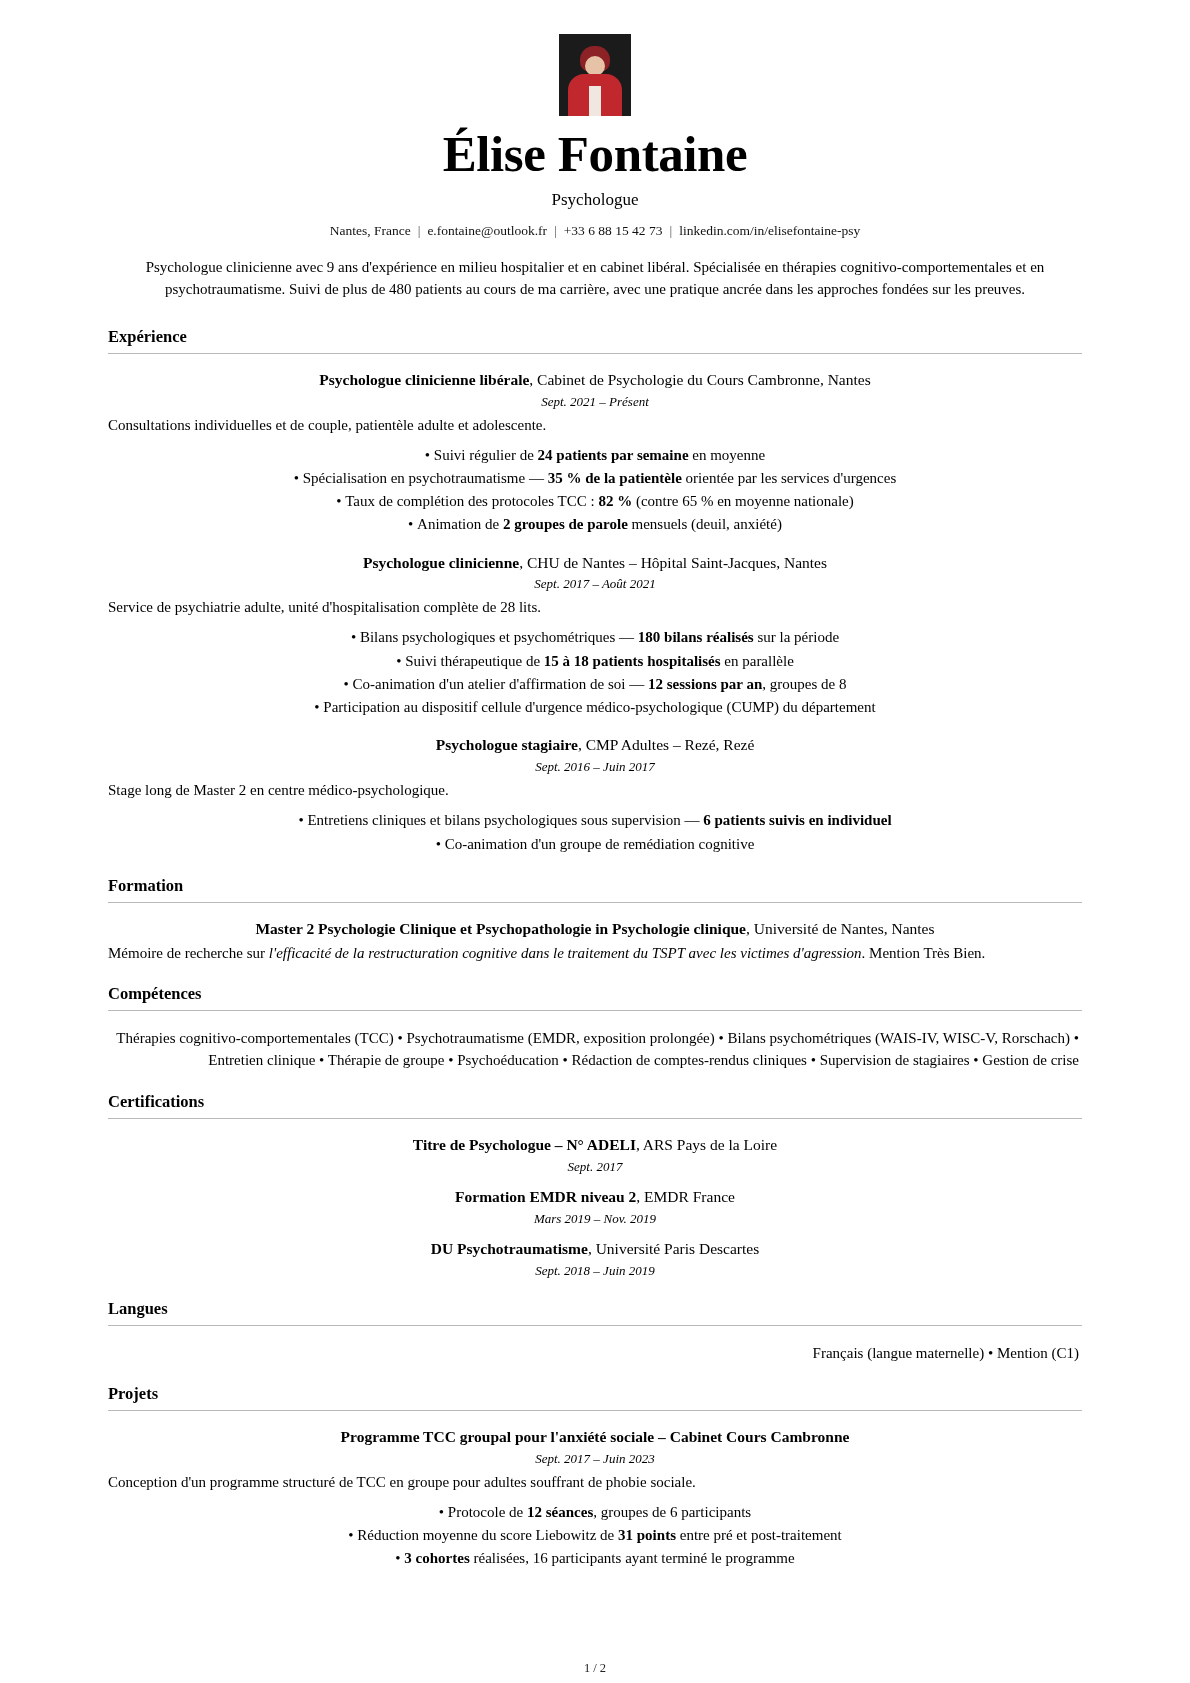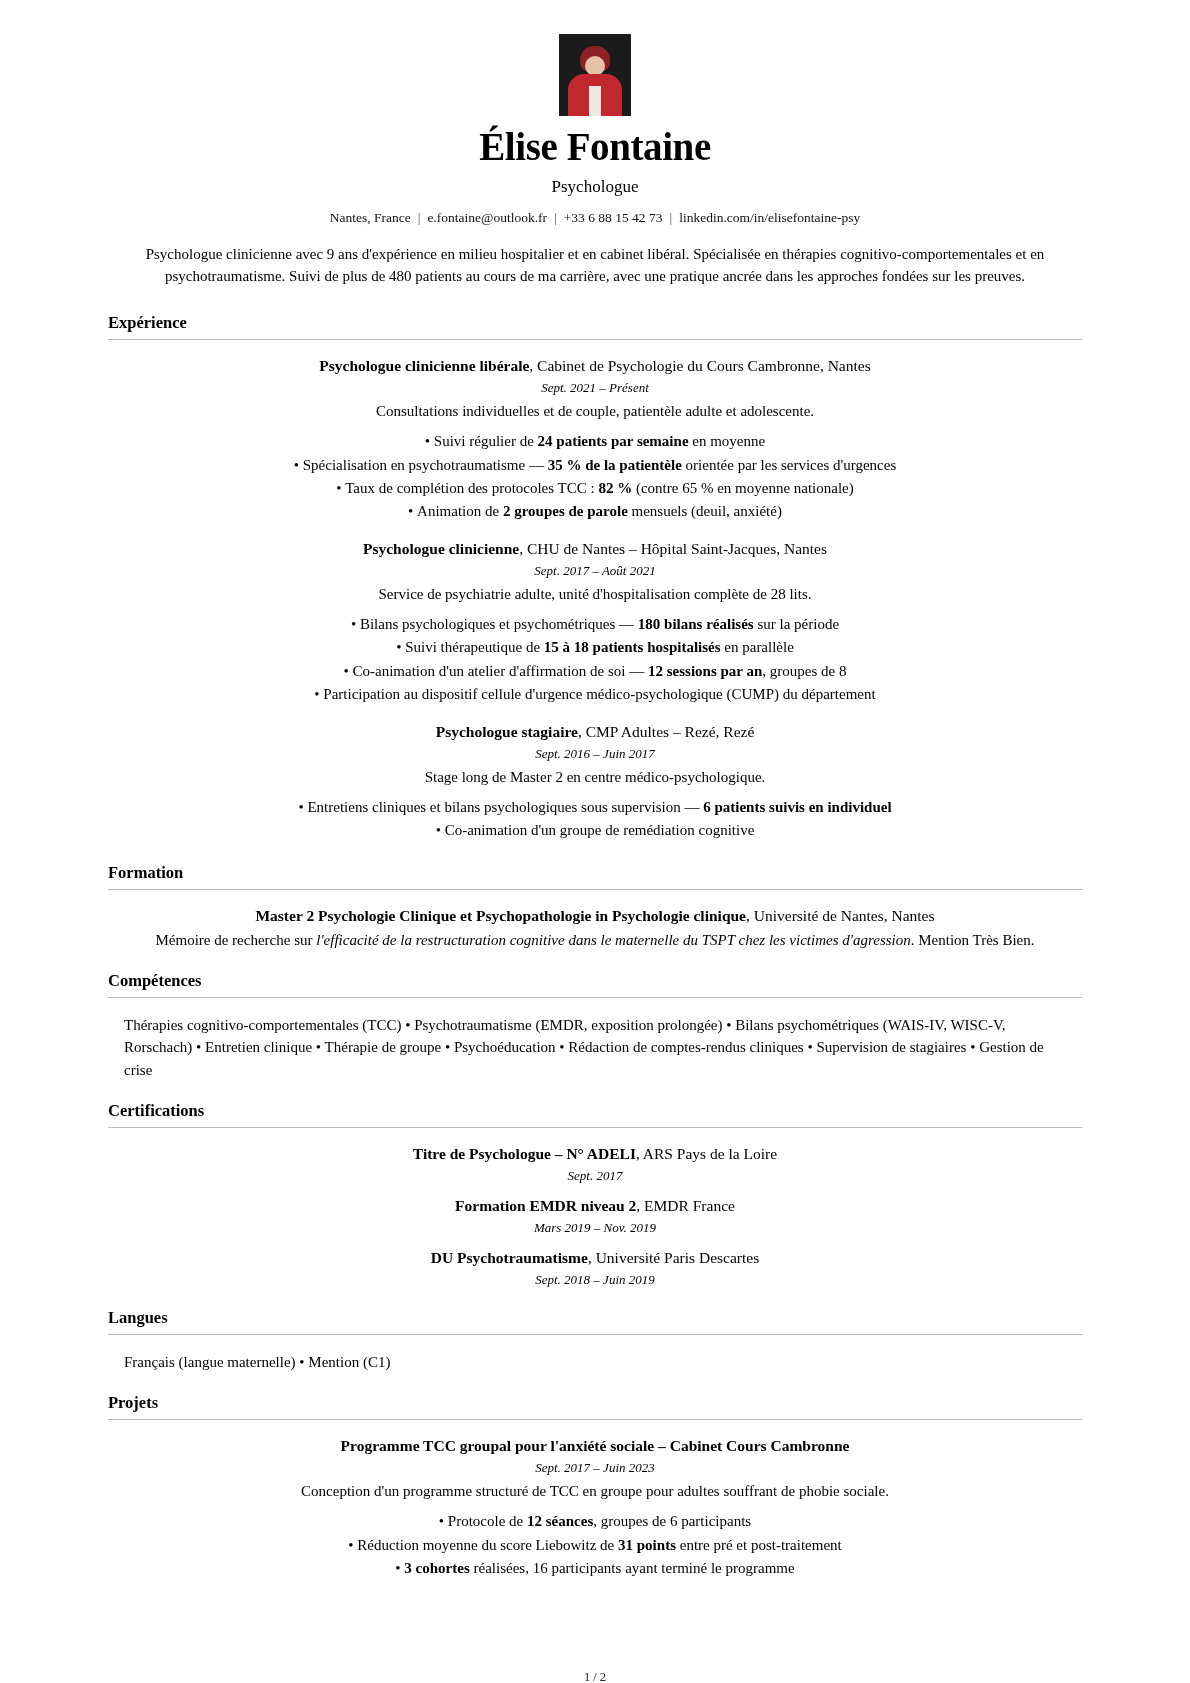--- a/index.html
+++ b/index.html
@@ -69,21 +69,21 @@
     position: absolute;
     left: 50%;
     bottom: 0;
     transform: translateX(-50%);
     width: 12px;
     height: 30px;
     background: #efe7e0;
   }
 
   h1.name {
-    font-size: 39px;
+    font-size: 51px;
     font-weight: bold;
     text-align: center;
     margin: 0 0 8px 0;
     letter-spacing: -0.4px;
     line-height: 1.1;
   }
   .role {
     text-align: center;
     font-size: 17px;
     font-weight: normal;
@@ -135,45 +135,45 @@
     font-weight: bold;
     text-align: center;
   }
   .entry-dates {
     text-align: center;
     font-size: 13px;
     font-style: italic;
     margin: 0 0 5px 0;
   }
   .entry-desc {
-    text-align: center;
+    text-align: left;
     font-size: 15px;
     margin: 0 0 8px 0;
     line-height: 1.4;
   }
   ul.bullets {
     list-style: none;
     margin: 0;
     padding: 0;
     text-align: center;
   }
   ul.bullets li {
     font-size: 15px;
     line-height: 1.55;
     margin: 0;
   }
   ul.bullets li::before {
     content: "\2022\00a0";
   }
 
   .skills-text, .langs-text {
-    text-align: left;
+    text-align: right;
     font-size: 15px;
     line-height: 1.5;
-    margin: 16px;
+    margin: 3px;
   }
 
   .cert-entry { margin-bottom: 12px; }
 
   .footer {
     text-align: center;
     font-size: 12.5px;
     color: #222;
     padding: 70px 0 22px 0;
   }
@@ -247,21 +247,21 @@
     </div>
   </div>
 
   <div class="section">
     <div class="section-title">Formation</div>
     <hr class="rule">
     <div class="entry">
       <div class="entry-title">
         <b>Master 2 Psychologie Clinique et Psychopathologie in Psychologie clinique</b><span>, Université de Nantes, Nantes</span>
       </div>
-      <div class="entry-desc"><span>Mémoire de recherche sur </span><span class="em">l'efficacité de la restructuration cognitive dans le maternelle du TSPT chez les victimes d'agression</span><span>. Mention Très Bien.</span></div>
+      <div class="entry-desc"><span>Mémoire de recherche sur </span><span class="em">l'efficacité de la restructuration cognitive dans le traitement du TSPT avec les victimes d'agression</span><span>. Mention Très Bien.</span></div>
     </div>
   </div>
 
   <div class="section">
     <div class="section-title">Compétences</div>
     <hr class="rule">
     <p class="skills-text">Thérapies cognitivo-comportementales (TCC) • Psychotraumatisme (EMDR, exposition prolongée) • Bilans psychométriques (WAIS-IV, WISC-V, Rorschach) • Entretien clinique • Thérapie de groupe • Psychoéducation • Rédaction de comptes-rendus cliniques • Supervision de stagiaires • Gestion de crise</p>
   </div>
 
   <div class="section">

